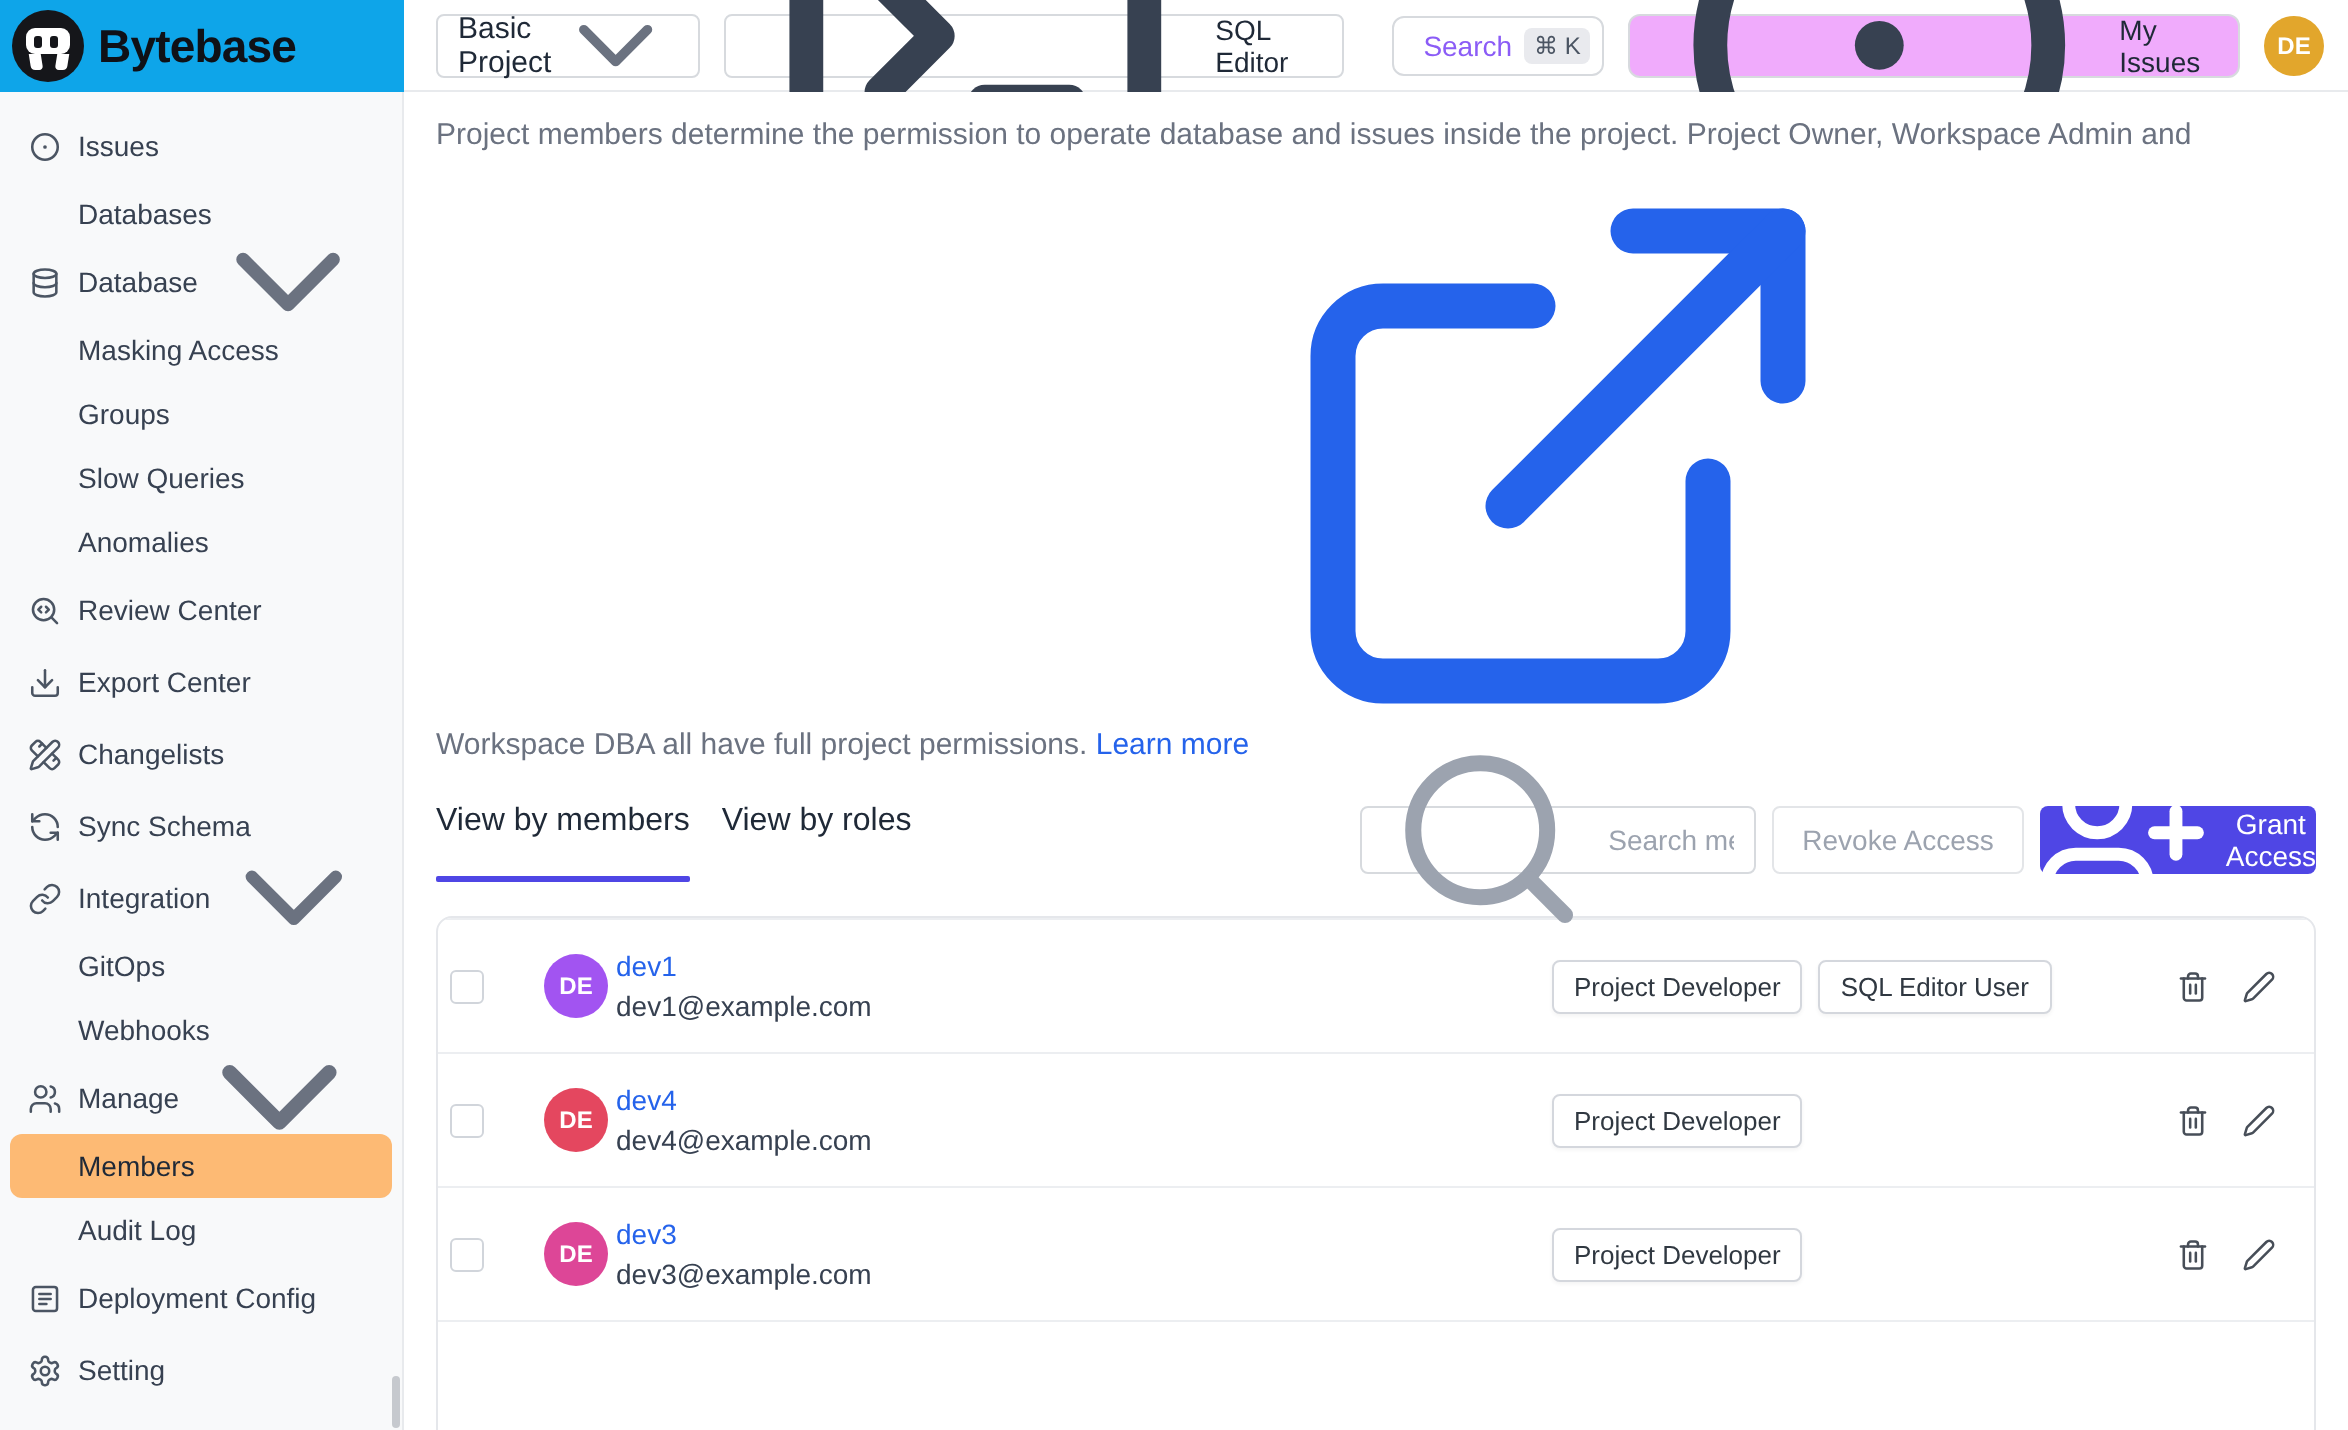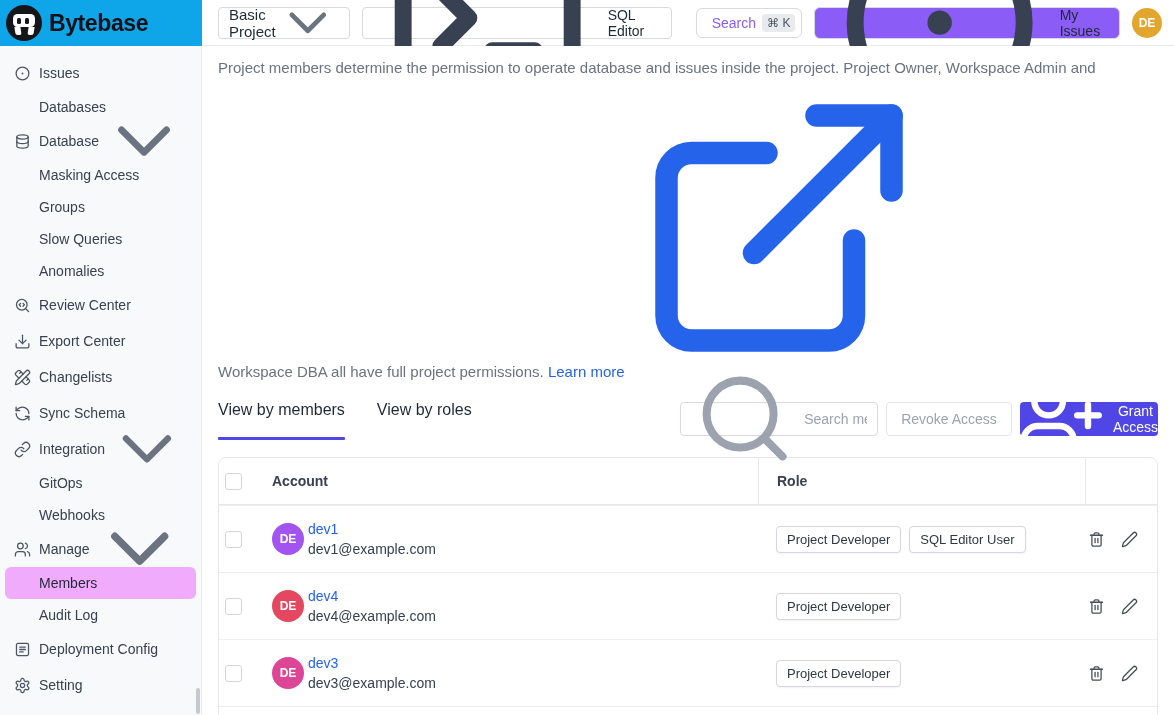--- a/index.html
+++ b/index.html
@@ -28,49 +28,49 @@
   .proj-select svg { width:14px; height:14px; color:#6b7280; }
   .sql-editor-btn { height:32px; border:1px solid #d7dade; border-radius:4px; background:#fff;
     display:flex; align-items:center; gap:7px; padding:0 12px; font-size:14px; color:#1f2937; cursor:pointer; }
   .sql-editor-btn svg { width:16px; height:16px; color:#374151; }
   .topbar-spacer { flex:1; }
   .search-box { width:134px; height:30px; border:1px solid #d7dade; border-radius:6px; background:#fff;
     display:flex; align-items:center; gap:6px; padding:0 6px 0 9px; cursor:pointer; }
   .search-box svg { width:15px; height:15px; color:#4b5563; flex:none; }
   .search-box .ph { color:#8b5cf6; font-size:14px; flex:1; }
   .kbd { background:#e9eaee; border-radius:4px; font-size:12px; color:#4b5563; padding:2px 5px; white-space:nowrap; }
-  .my-issues { height:32px; border:1px solid #d7dade; border-radius:6px; background:#8b5cf6;
+  .my-issues { height:32px; border:1px solid #d7dade; border-radius:6px; background:#f0abfc;
     display:flex; align-items:center; gap:7px; padding:0 12px; font-size:14px; color:#1f2937; cursor:pointer; }
   .my-issues svg { width:16px; height:16px; color:#374151; }
   .avatar-top { width:30px; height:30px; border-radius:50%; color:#fff; font-size:12px; font-weight:bold;
     display:flex; align-items:center; justify-content:center; flex:none; cursor:pointer; }
 
   
   .body-row { flex:1; display:flex; min-height:0; }
 
   
   .sidebar { width:202px; flex:none; background:#f8f9fa; border-right:1px solid #e8eaed; padding-top:9px; position:relative; }
   .nav-item { display:flex; align-items:center; padding:0 12px 0 14px; font-size:14px; color:#374151; cursor:pointer; }
   .nav-item.top { height:36px; }
   .nav-item.sub { height:32px; padding-left:39px; }
-  .nav-item.active { background:#f0abfc; border-radius:6px; margin:0 5px; padding-left:34px; color:#1f2937; }
+  .nav-item.active { background:#fdba74; border-radius:6px; margin:0 5px; padding-left:34px; color:#1f2937; }
   .nav-icon { width:17px; height:17px; margin-right:8px; color:#4b5563; flex:none; display:flex; }
   .nav-icon svg { width:17px; height:17px; }
   .nav-chevron { margin-left:auto; color:#6b7280; display:flex; }
   .nav-chevron svg { width:14px; height:14px; }
   .scroll-thumb { position:absolute; right:1px; bottom:1px; width:4px; height:26px; background:#c6c9ce; border-radius:2px; }
 
   
   .main { flex:1; background:#fff; padding:12px 16px 0; min-width:0; }
   .desc { font-size:15px; line-height:20px; color:#6b7280; max-width:935px; }
   .desc a { color:#2563eb; text-decoration:none; white-space:nowrap; }
   .desc svg { width:13px; height:13px; vertical-align:-1px; margin-left:2px; color:#2563eb; }
 
   .toolbar { margin-top:14px; height:46px; display:flex; align-items:center; }
-  .tabs { display:flex; gap:32px; align-self:stretch; }
+  .tabs { display:flex; gap:16px; align-self:stretch; }
   .tab { font-size:16px; color:#1f2937; padding:5px 0 0; position:relative; cursor:pointer; display:flex; align-items:flex-start; }
   .tab.active::after { content:""; position:absolute; left:0; right:0; bottom:2px; height:3px; background:#4f46e5; border-radius:1px; }
   .controls { margin-left:auto; display:flex; align-items:center; gap:8px; }
   .member-search { width:198px; height:34px; border:1px solid #d7dade; border-radius:4px; background:#fff;
     display:flex; align-items:center; gap:6px; padding:0 10px; }
   .member-search svg { width:15px; height:15px; color:#9ca3af; flex:none; }
   .member-search input { border:none; outline:none; font-size:14px; color:#374151; width:100%; background:transparent;
     font-family:"Liberation Sans","DejaVu Sans",sans-serif; }
   .member-search input::placeholder { color:#9ca3af; }
   .btn-revoke { width:126px; height:34px; border:1px solid #e3e5e8; border-radius:4px; background:#fff;
@@ -355,28 +355,20 @@
                   <path d="M19 8v6"></path>
                   <path d="M22 11h-6"></path>
                 </svg>
               </span>
             <span>Grant Access</span>
           </button>
         </div>
       </div>
 
       <div class="table">
-        <div class="thead">
-          <div class="th th-check">
-              <span class="checkbox"></span>
-            </div>
-          <div class="th th-account">Account</div>
-          <div class="th th-role">Role</div>
-          <div class="th th-actions"></div>
-        </div>
         <div id="table-body">
             <div class="trow">
               <div class="cell-check">
                 <span class="checkbox"></span>
               </div>
               <div class="cell-account">
                 <span class="avatar" style="background:#a254f1">DE</span>
                 <span class="who">
                   <span class="name-line">
                     <a class="name-link" href="#">dev1</a>

